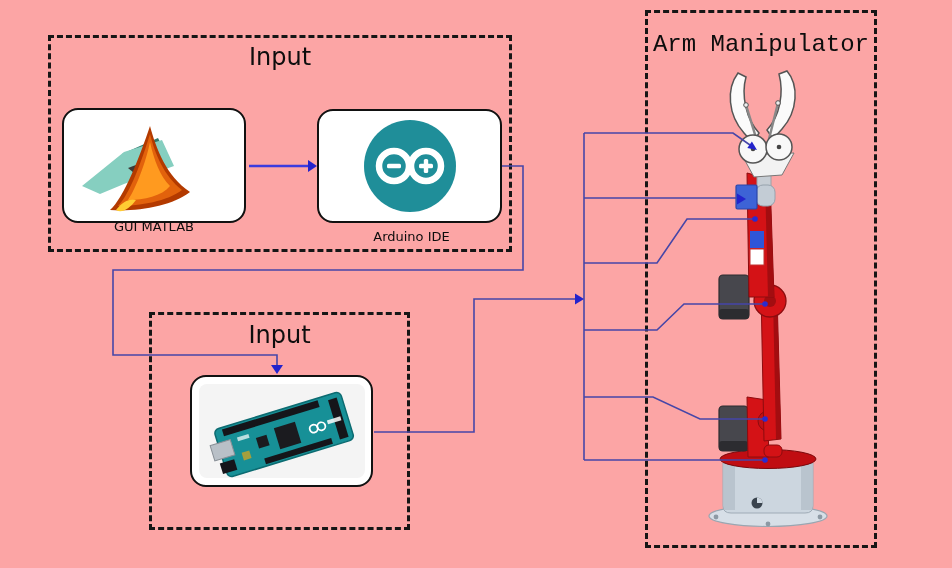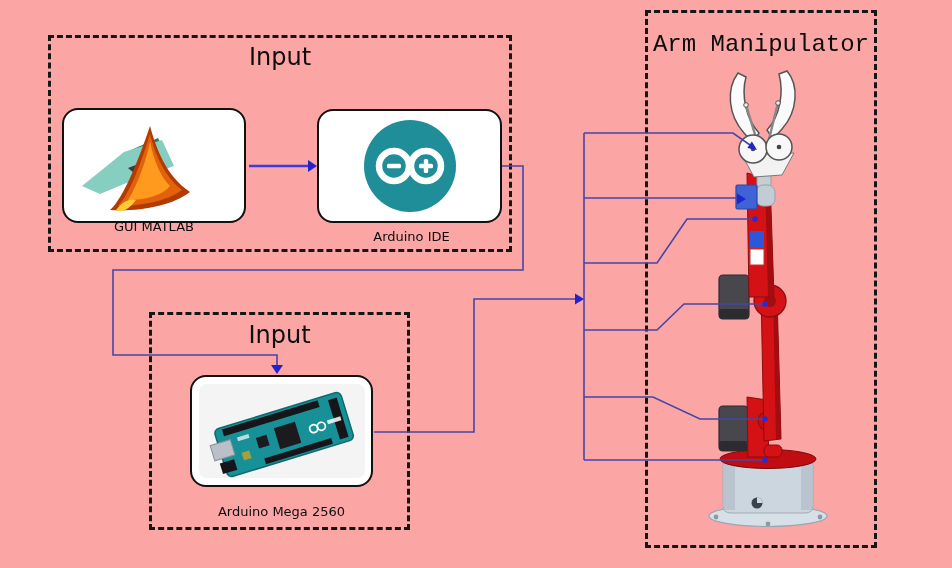--- a/index.html
+++ b/index.html
@@ -69,21 +69,20 @@
         <rect x="12" y="42" width="21" height="16" fill="#b9c0c7" stroke="#888f96" stroke-width="1"></rect>
         <rect x="16" y="62" width="15" height="11" fill="#15151a"></rect>
         <circle cx="116" cy="56" r="4" fill="none" stroke="#ffffff" stroke-width="1.8"></circle>
         <circle cx="124" cy="56" r="4" fill="none" stroke="#ffffff" stroke-width="1.8"></circle>
         <rect x="131" y="52" width="14" height="4" fill="#ffffff" opacity="0.85"></rect>
         <rect x="40" y="42" width="12" height="4" fill="#ffffff" opacity="0.7"></rect>
         <rect x="40" y="58" width="8" height="8" fill="#c9a227" opacity="0.8"></rect>
       </g>
     </svg>
   </div>
-  <div class="node-label" style="left:190px;top:504px;width:183px;">Arduino Mega 2560</div>
 
   <svg id="robot-arm" class="abs" style="left:660px;top:65px;" width="200" height="470" viewBox="0 0 200 470">
 
     <ellipse cx="108" cy="451" rx="59" ry="10.5" fill="#d7dfe7" stroke="#9aa6b1" stroke-width="1.2"></ellipse>
     <circle cx="56" cy="452" r="2.4" fill="#8d99a4"></circle>
     <circle cx="160" cy="452" r="2.4" fill="#8d99a4"></circle>
     <circle cx="108" cy="459" r="2.4" fill="#8d99a4"></circle>
 
     <path d="M63,398 L153,398 L153,441 Q153,448 145,448 L71,448 Q63,448 63,441 Z" fill="#ccd6df" stroke="#9fabb6" stroke-width="1"></path>
     <rect x="64" y="399" width="11" height="46" fill="#b9c4ce"></rect>

